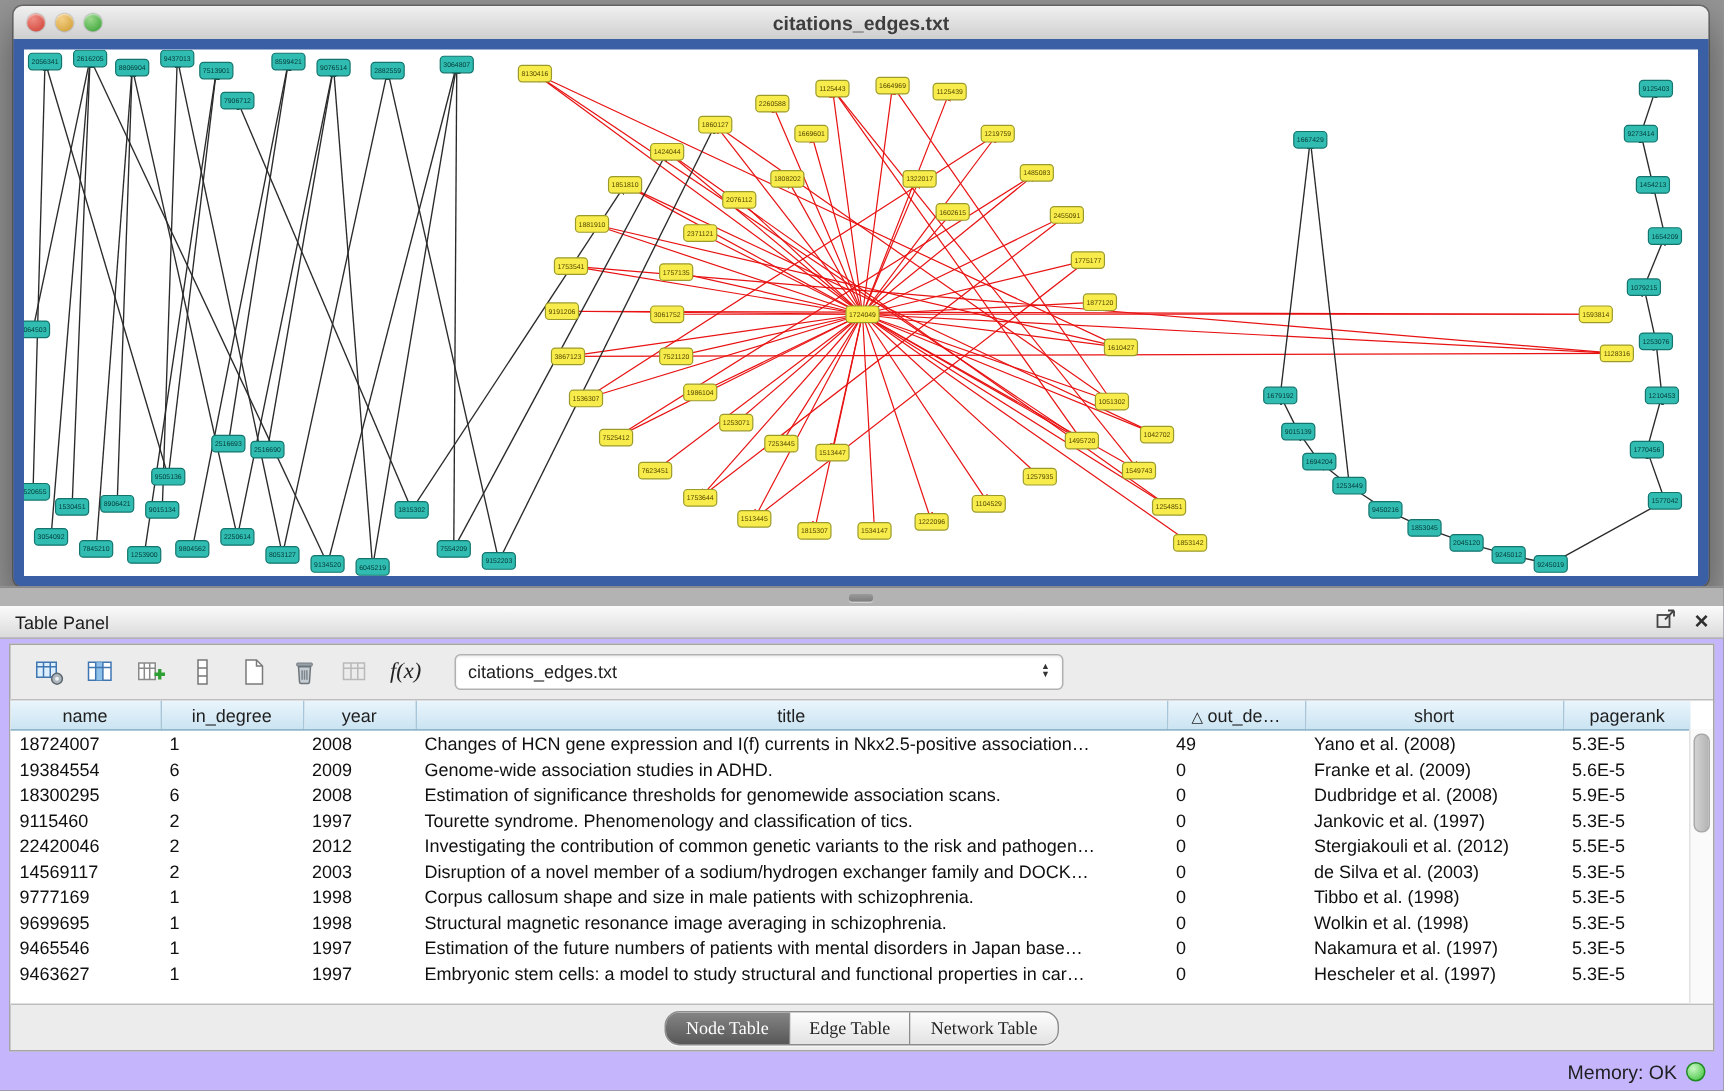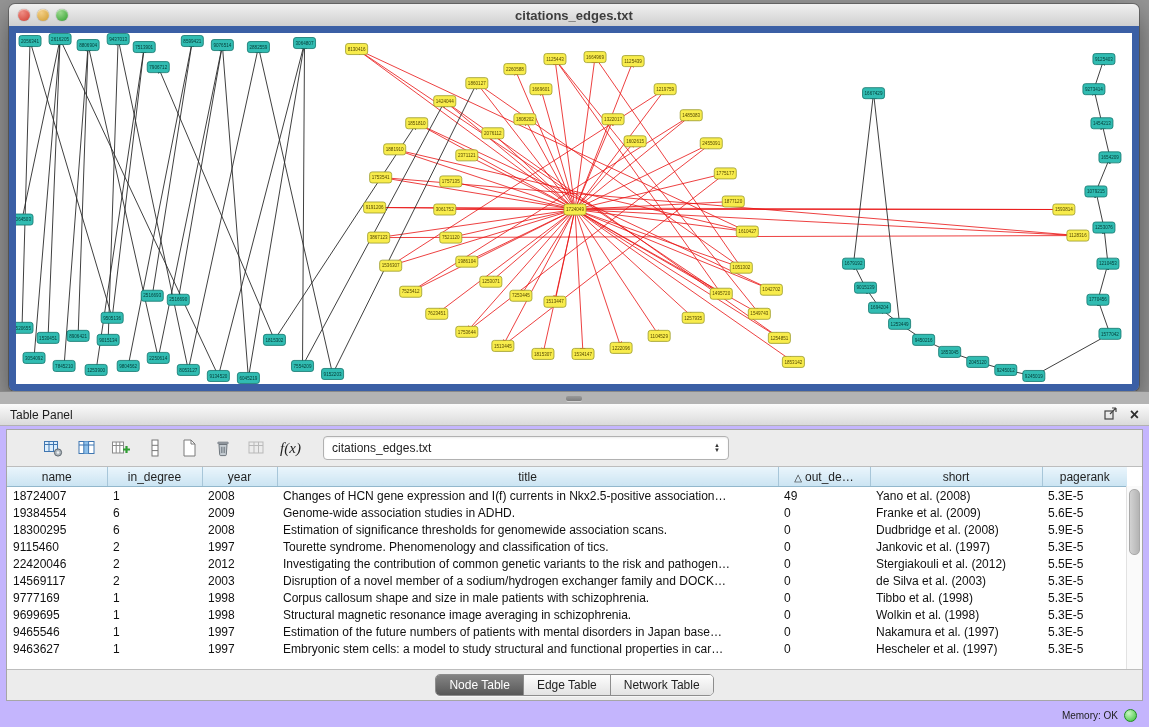--- a/index.html
+++ b/index.html
@@ -31,45 +31,45 @@
   
   .table-panel{position:absolute;left:0;top:404px;width:1149px;height:323px;background:#c4b5fd;}
   .panel-header{height:21px;background:linear-gradient(#fbfbfb,#dadada);border-bottom:1px solid #b1b1b1;
       display:flex;align-items:center;padding:0 10px;}
   .panel-title{font-size:12px;color:#1c1c1c;}
   .header-actions{margin-left:auto;display:flex;align-items:center;gap:12px;}
   .close-btn{font-size:16px;font-weight:bold;color:#2e2e2e;line-height:1;}
 
   .panel-content{position:absolute;top:25px;left:6px;right:6px;height:270px;border:1px solid #a6a6a6;
       background:#ececec;display:flex;flex-direction:column;}
-  .toolbar{height:36px;display:flex;align-items:center;gap:7px;padding:0 12px;flex:0 0 auto;margin-left:20px;}
+  .toolbar{height:36px;display:flex;align-items:center;gap:7px;padding:0 12px;flex:0 0 auto;}
   .tool-btn{width:27px;height:27px;display:grid;place-items:center;border-radius:4px;}
   .fx-label{font-family:"Liberation Serif",serif;font-style:italic;font-size:15px;color:#222;}
   .net-select{margin-left:12px;width:388px;height:22px;background:#fff;border:1px solid #b1b1b1;border-radius:4px;
       display:flex;align-items:center;padding:0 8px;font-size:12px;color:#1e1e1e;
       box-shadow:inset 0 1px 2px rgba(0,0,0,.08);}
   .steppers{margin-left:auto;display:flex;flex-direction:column;align-items:center;line-height:5px;font-size:6px;color:#333;}
 
   .table-area{flex:1 1 auto;position:relative;background:#fff;border-top:1px solid #bdbdbd;border-bottom:1px solid #bdbdbd;overflow:hidden;}
   table{border-collapse:collapse;table-layout:fixed;width:1120px;}
   th{height:19px;background:linear-gradient(#eaf5fc,#cbe4f2);border-right:1px solid #a7c6d9;border-bottom:1px solid #92b7cc;
       font-size:12px;font-weight:normal;color:#1f1f1f;padding:0 4px;overflow:hidden;white-space:nowrap;}
   th:last-child{border-right:none;}
   td{height:17px;font-size:12px;color:#101010;padding:0 6px;white-space:nowrap;overflow:hidden;}
   .sort-glyph{font-size:10px;margin-right:3px;}
   .vscroll{position:absolute;top:19px;right:0;bottom:0;width:15px;background:#fafafa;border-left:1px solid #e2e2e2;}
   .thumb{margin:3px 2px;width:9px;height:64px;border-radius:5px;background:linear-gradient(90deg,#d2d2d2,#b4b4b4);border:1px solid #a9a9a9;}
 
   .tabbar{height:30px;display:flex;align-items:center;justify-content:center;flex:0 0 auto;}
-  .segments{display:inline-flex;border:1px solid #8d8d8d;border-radius:5px;overflow:hidden;box-shadow:0 1px 0 rgba(255,255,255,.55);}
+  .segments{display:inline-flex;border:1px solid #8d8d8d;border-radius:10px;overflow:hidden;box-shadow:0 1px 0 rgba(255,255,255,.55);font-family:Liberation Serif, serif;}
   .seg{padding:3px 13px;font-size:12px;color:#1f1f1f;background:linear-gradient(#fdfdfd,#e3e3e3);border-right:1px solid #8d8d8d;}
   .seg:last-child{border-right:none;}
   .seg.active{background:linear-gradient(#848484,#585858);color:#fff;}
 
-  .statusbar{position:absolute;right:12px;bottom:5px;display:flex;align-items:center;gap:6px;font-size:10px;color:#1e1e1e;}
+  .statusbar{position:absolute;right:12px;bottom:5px;display:flex;align-items:center;gap:6px;font-size:13px;color:#1e1e1e;}
   .mem-dot{width:11px;height:11px;border-radius:50%;background:radial-gradient(circle at 35% 30%,#c9f7c2,#35c035);border:1px solid #1f8c1f;}
 </style>
 </head>
 <body>
 
 <div class="desktop">
 
   <div class="net-window">
     <div class="titlebar">
       <div class="lights">

